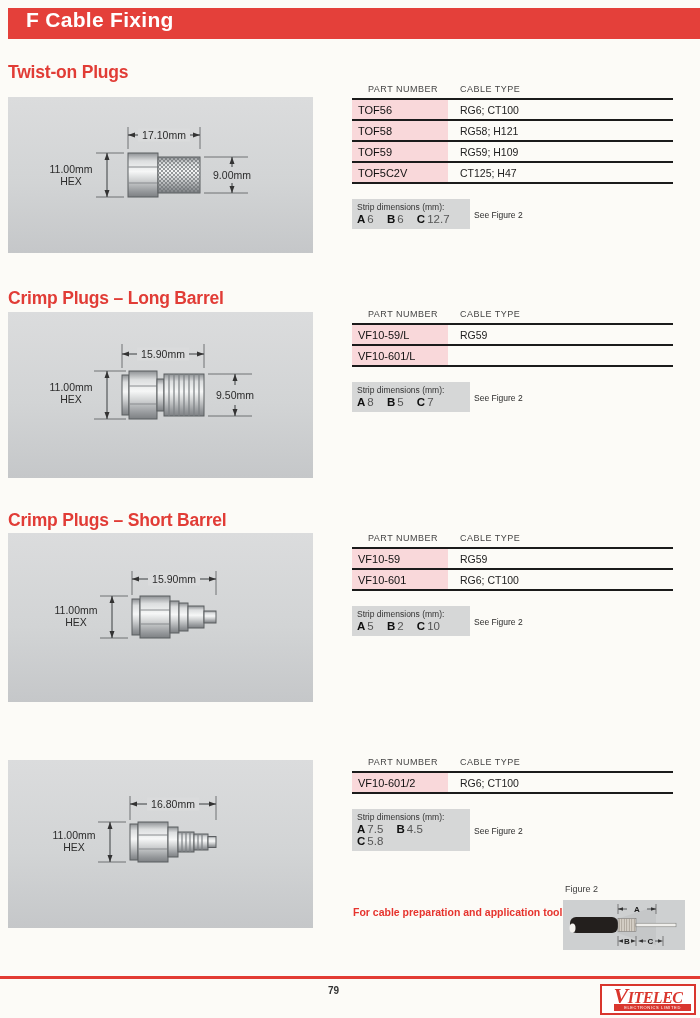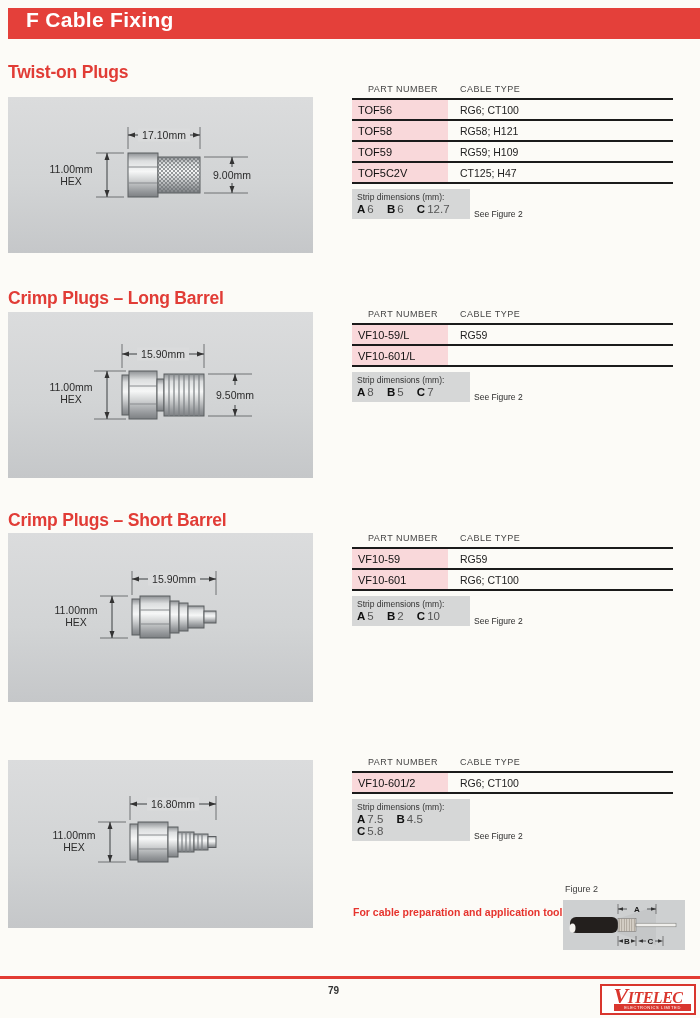--- a/index.html
+++ b/index.html
@@ -26,21 +26,21 @@
 
   
   .vtable { position:absolute; left:352px; width:321px; }
   .thead { display:flex; border-bottom:2px solid #1b1b1b; padding-bottom:4px; }
   .thead span { font-size:9px; color:#454545; letter-spacing:0.5px; }
   .th-part { width:92px; padding-left:16px; }
   .trow { display:flex; align-items:stretch; height:19px; border-bottom:2px solid #1b1b1b; }
   .td-part { width:90px; background:#f9d8da; font-weight:normal; font-size:11px; color:#101010;
              display:flex; align-items:center; padding-left:6px; }
   .td-cable { flex:1; font-size:10.5px; color:#222; display:flex; align-items:center; padding-left:12px; }
-  .tfoot { display:flex; align-items:flex-end; margin-top:5px; }
+  .tfoot { display:flex; align-items:center; margin-top:15px; }
   .strip-box { width:118px; background:#d6d7d7; padding:3px 5px 4px 5px; box-sizing:border-box; }
   .strip-label { font-size:8.5px; color:#333; }
   .strip-dims { font-size:11.5px; color:#555; margin-top:1px; }
   .strip-dims .grp { display:inline-block; margin-right:10px; }
   .strip-dims b { color:#101010; margin-right:2px; }
   .see-fig { font-size:8.5px; color:#2a2a2a; margin-left:4px; margin-top:1px; }
 
   
   .note { position:absolute; left:353px; top:905px; width:240px; color:#e6342e;
           font-weight:bold; font-size:10.5px; line-height:14px; }

